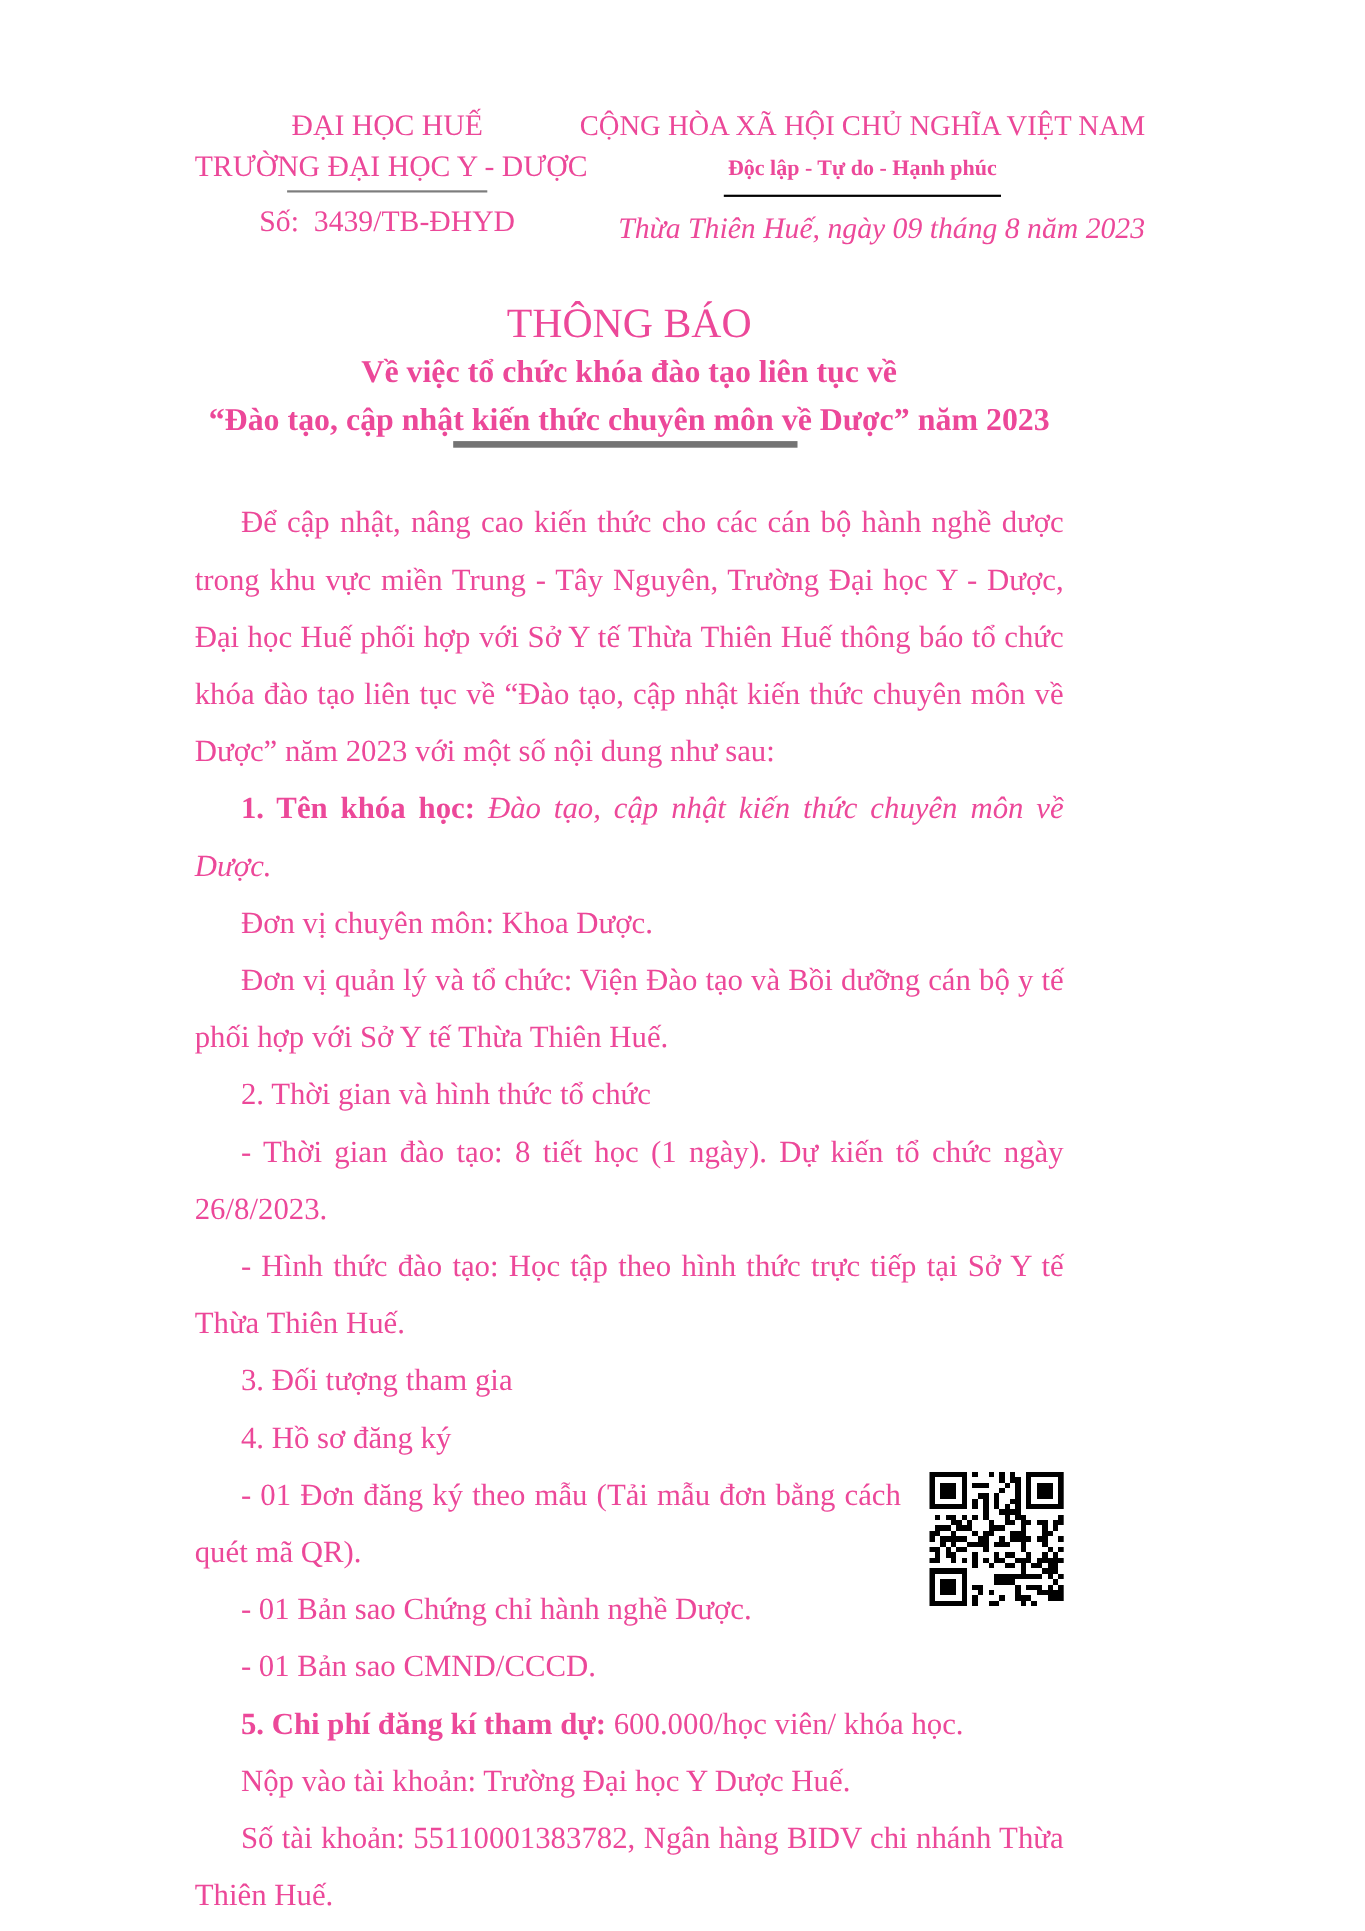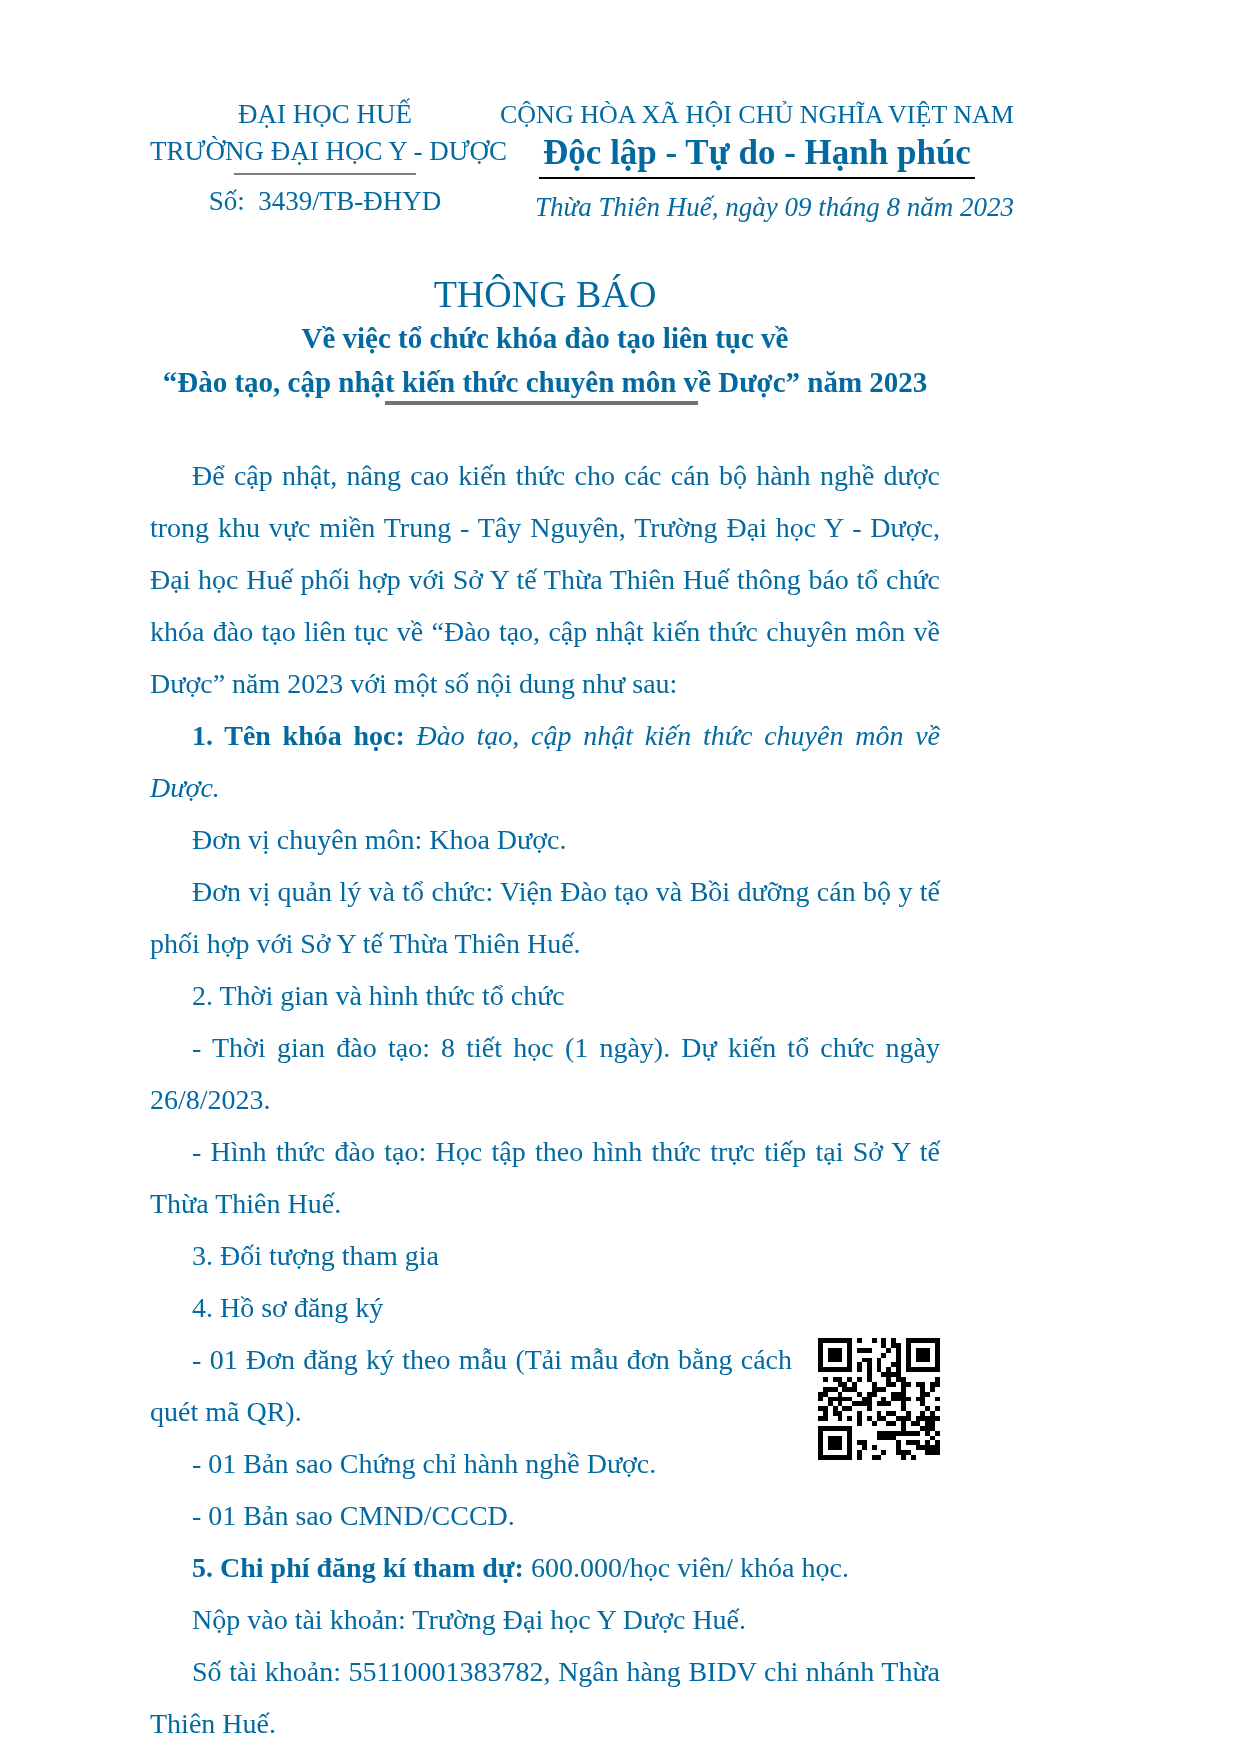--- a/index.html
+++ b/index.html
@@ -1,40 +1,41 @@
 <!DOCTYPE html>
 <html><head>
 <meta charset="utf-8">
 <style>
   html,body{margin:0;padding:0;background:#ffffff;}
   .page{
     width:1091px;height:1755px;box-sizing:border-box;
     padding:96px 151px 0 150px;
-    background:#ffffff;color:#0369a1;
+    background:#ffffff;color:#ec4899;
     font-family:"Liberation Serif","DejaVu Serif",serif;
     overflow:hidden;
+    margin-left:27px;
   }
   
   .header{display:flex;align-items:flex-start;}
   .h-left{width:350px;text-align:center;flex-shrink:0;}
   .h-right{width:525px;margin-left:auto;text-align:center;}
   .h-line{font-size:27px;line-height:37px;white-space:nowrap;}
   .bold{font-weight:normal;}
   .italic{font-style:italic;}
   .org-rule{width:182px;border-top:2px solid #7d7d7d;margin:3px auto 8px auto;height:0;}
   .doc-number{margin-top:2px;}
   .motto-wrap{line-height:0;margin-top:2px;}
-  .motto{display:inline-block;font-weight:bold;font-size:35px;line-height:36px;
+  .motto{display:inline-block;font-weight:bold;font-size:20px;line-height:36px;
          border-bottom:2px solid #000;padding:0 4px 6px 4px;white-space:nowrap;}
   .date-line{margin-top:10px;font-size:27px;text-align:right;}
   
   .title-block{text-align:center;margin-top:46px;}
   .t1{font-size:38px;font-weight:normal;line-height:44px;}
   .t2{font-size:29px;font-weight:bold;line-height:44px;}
-  .u{border-bottom:4px solid #737373;padding-bottom:3px;}
+  .u{border-bottom:6px solid #737373;padding-bottom:3px;}
   
   .body{margin-top:46px;font-size:28px;line-height:52px;}
   .body p{margin:0;text-align:justify;text-indent:42px;}
   .qr-wrap::after{content:"";display:block;clear:both;}
   .qr{
     float:right;width:122px;height:122px;margin:4px 0 6px 26px;
     shape-rendering:crispEdges;fill:#000;background:#fff;
   }
 </style>
 </head>

